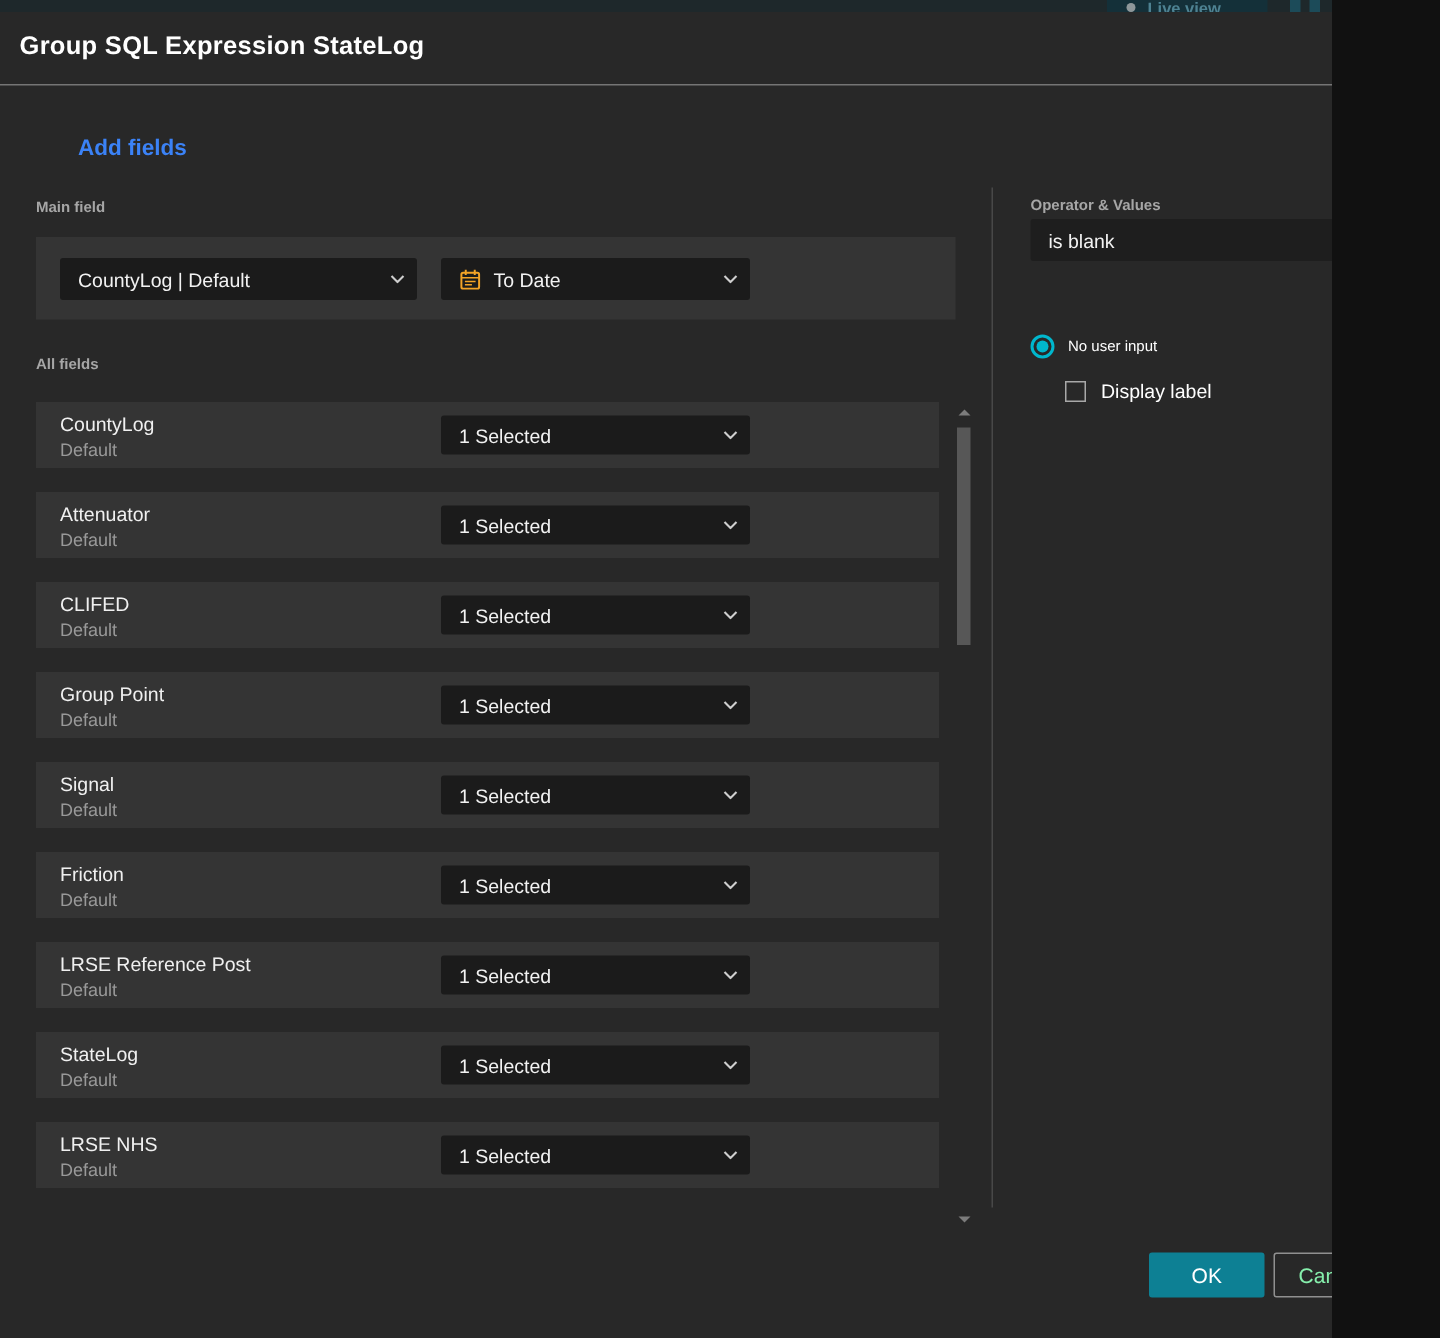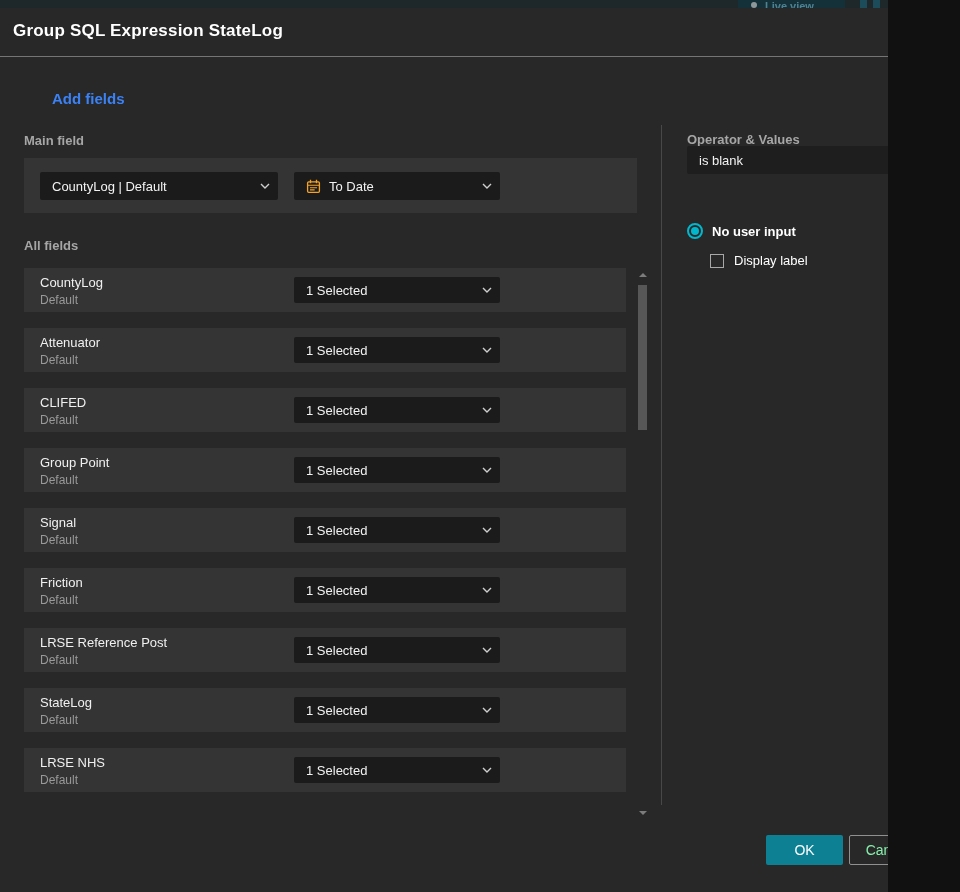--- a/index.html
+++ b/index.html
@@ -22,21 +22,21 @@
   .right-teal  { position: absolute; left: 0; width: 12px; background: #0f4451; }
   .right-tick  { position: absolute; left: 2px; width: 8px; background: #3a3e40; }
 
   
   .dialog { position: absolute; left: 0; top: 8px; width: 948px; height: 884px; background: #282828; }
   .dialog-title { position: absolute; left: 13px; top: 13px; font-size: 17px; font-weight: 700; color: #ffffff; letter-spacing: .2px; }
   .close-btn { position: absolute; left: 917px; top: 10px; width: 28px; height: 28px; display: flex; align-items: center; justify-content: center; cursor: pointer; }
   .header-sep { position: absolute; left: 0; top: 48px; width: 948px; height: 1px; background: #757575; }
 
   .h-add-fields { position: absolute; left: 24px; top: 82px; font-size: 15px; font-weight: 700; color: #3b82f6; margin-left: 28px; }
-  .lbl { position: absolute; font-size: 13px; font-weight: 700; color: #a6a6a6; }
+  .lbl { position: absolute; font-size: 10px; font-weight: 700; color: #a6a6a6; }
   .lbl-main { left: 24px; top: 125px; }
   .lbl-all  { left: 24px; top: 230px; }
   .lbl-op   { left: 687px; top: 124px; }
 
   .panel { position: absolute; left: 24px; top: 150px; width: 613px; height: 55px; background: #343434; }
 
   .select {
     position: absolute; background: #1b1b1b; border-radius: 2px;
     display: flex; align-items: center; color: #f2f2f2; font-size: 13px;
     padding: 0 26px 0 12px; cursor: pointer; white-space: nowrap; overflow: hidden;
@@ -56,21 +56,21 @@
   
   .scrollbar { position: absolute; left: 638px; top: 259px; width: 10px; height: 550px; }
   .sb-up, .sb-down { position: absolute; left: 1px; width: 0; height: 0; border-left: 4px solid transparent; border-right: 4px solid transparent; }
   .sb-up   { top: 6px; border-bottom: 4px solid #7c7c7c; }
   .sb-down { bottom: 2px; border-top: 4px solid #7c7c7c; }
   .sb-thumb { position: absolute; left: 0; top: 18px; width: 9px; height: 145px; background: #575757; }
 
   .vdiv { position: absolute; left: 661px; top: 117px; width: 1px; height: 680px; background: #484848; }
 
   
-  .radio-row { position: absolute; left: 687px; top: 215px; display: flex; align-items: center; gap: 9px; color: #ffffff; font-size: 13px; cursor: pointer; font-weight: bold; }
+  .radio-row { position: absolute; left: 687px; top: 215px; display: flex; align-items: center; gap: 9px; color: #ffffff; font-size: 10px; cursor: pointer; }
   .radio { position: relative; width: 16px; height: 16px; border: 2px solid #00b7cd; border-radius: 50%; flex: 0 0 auto; }
   .radio .dot { position: absolute; left: 2px; top: 2px; width: 8px; height: 8px; border-radius: 50%; background: #00b7cd; }
   .check-row { position: absolute; left: 710px; top: 245px; display: flex; align-items: center; gap: 10px; color: #ffffff; font-size: 13px; cursor: pointer; }
   .checkbox { width: 14px; height: 14px; border: 1.5px solid #a8a8a8; background: transparent; flex: 0 0 auto; }
 
   
   .btn { position: absolute; top: 827px; height: 30px; font-size: 14px; font-family: "Liberation Sans", sans-serif; border-radius: 2px; cursor: pointer; }
   .btn-ok { left: 766px; width: 77px; background: #0d8094; color: #ffffff; border: none; }
   .btn-cancel { left: 849px; width: 77px; background: transparent; color: #86efac; border: 1px solid #909090; }
 </style>

